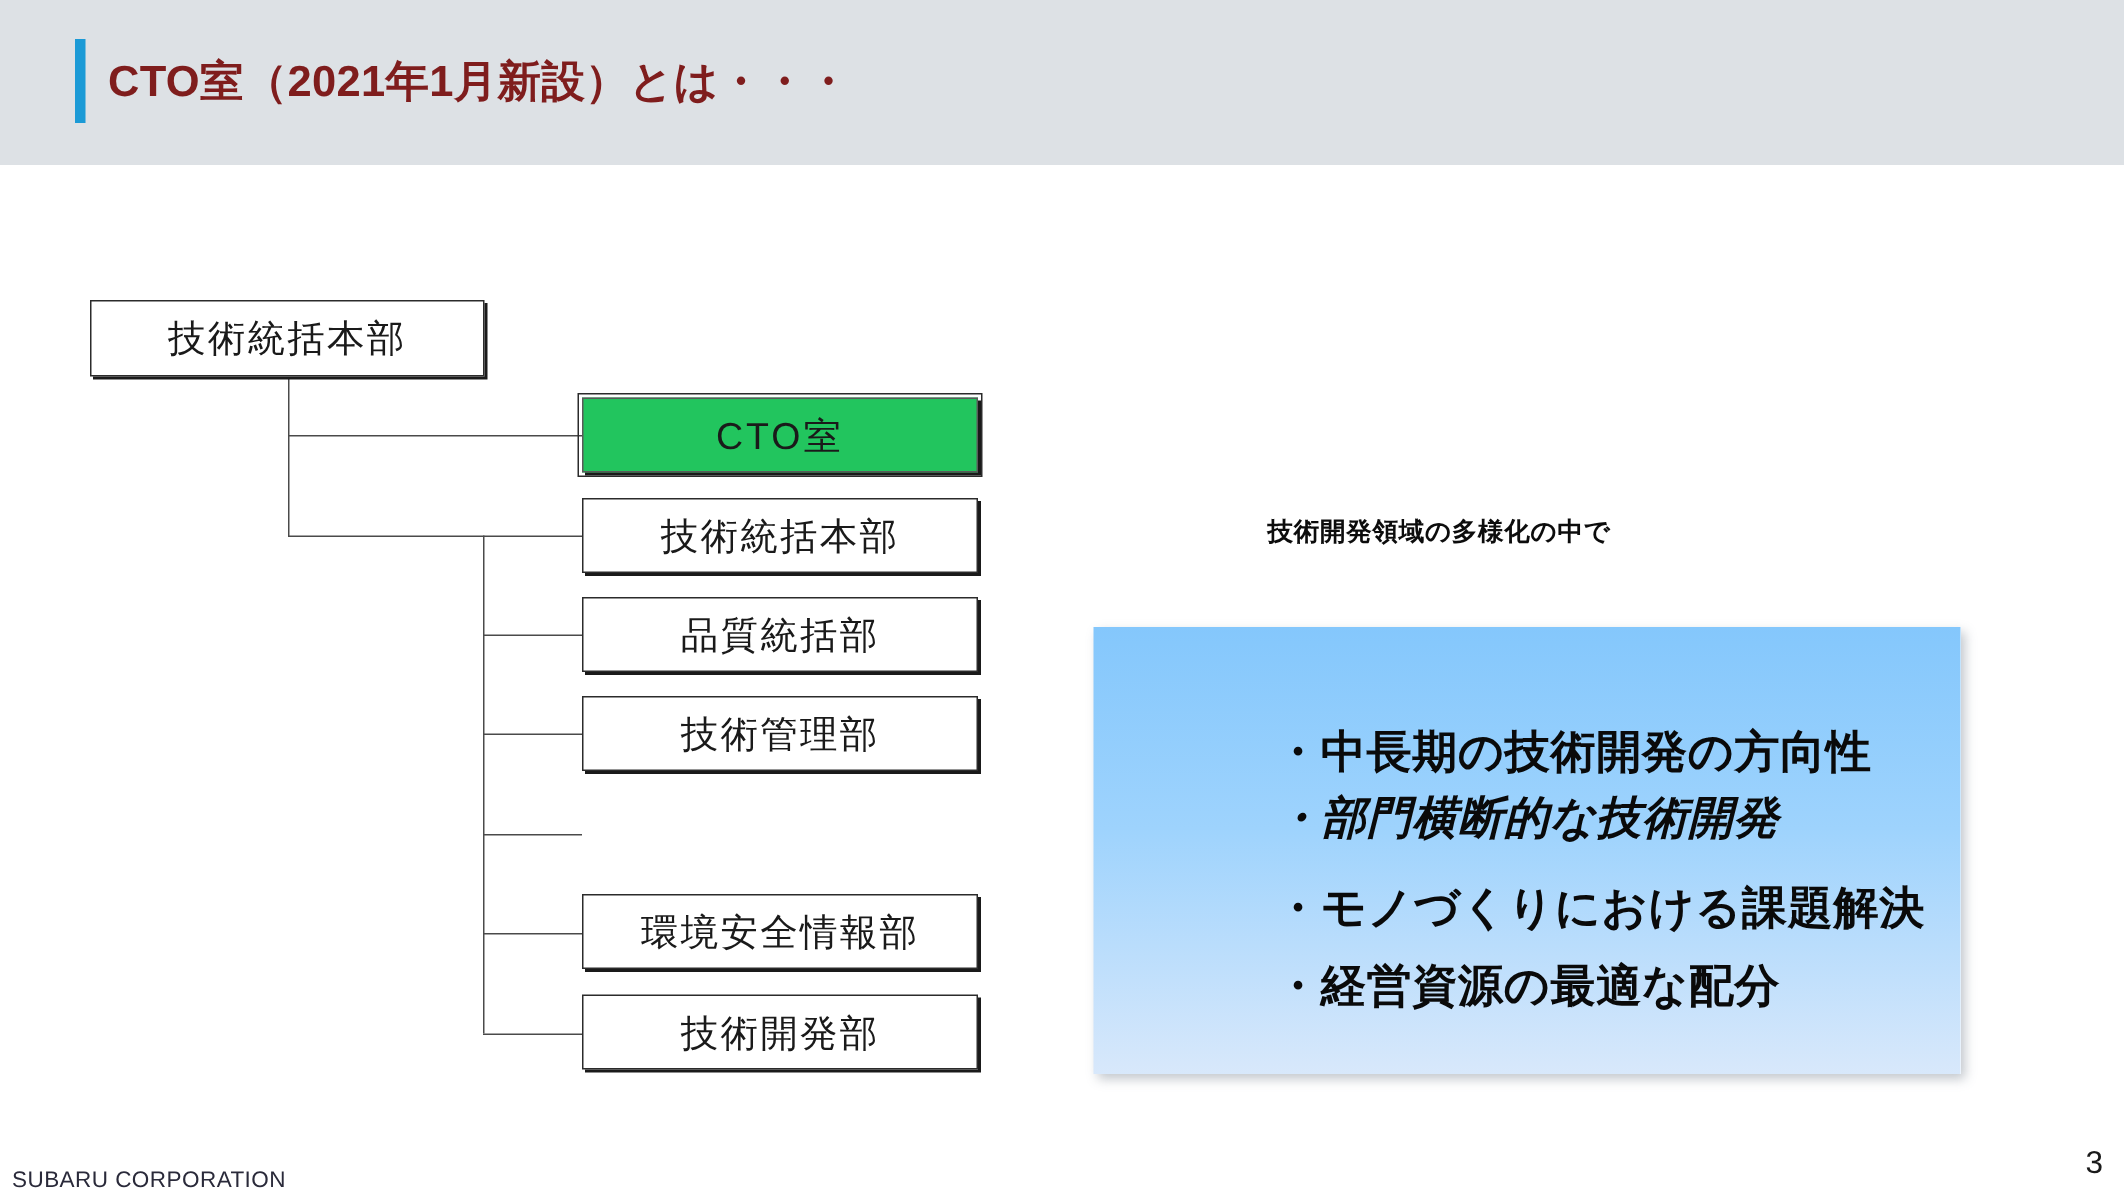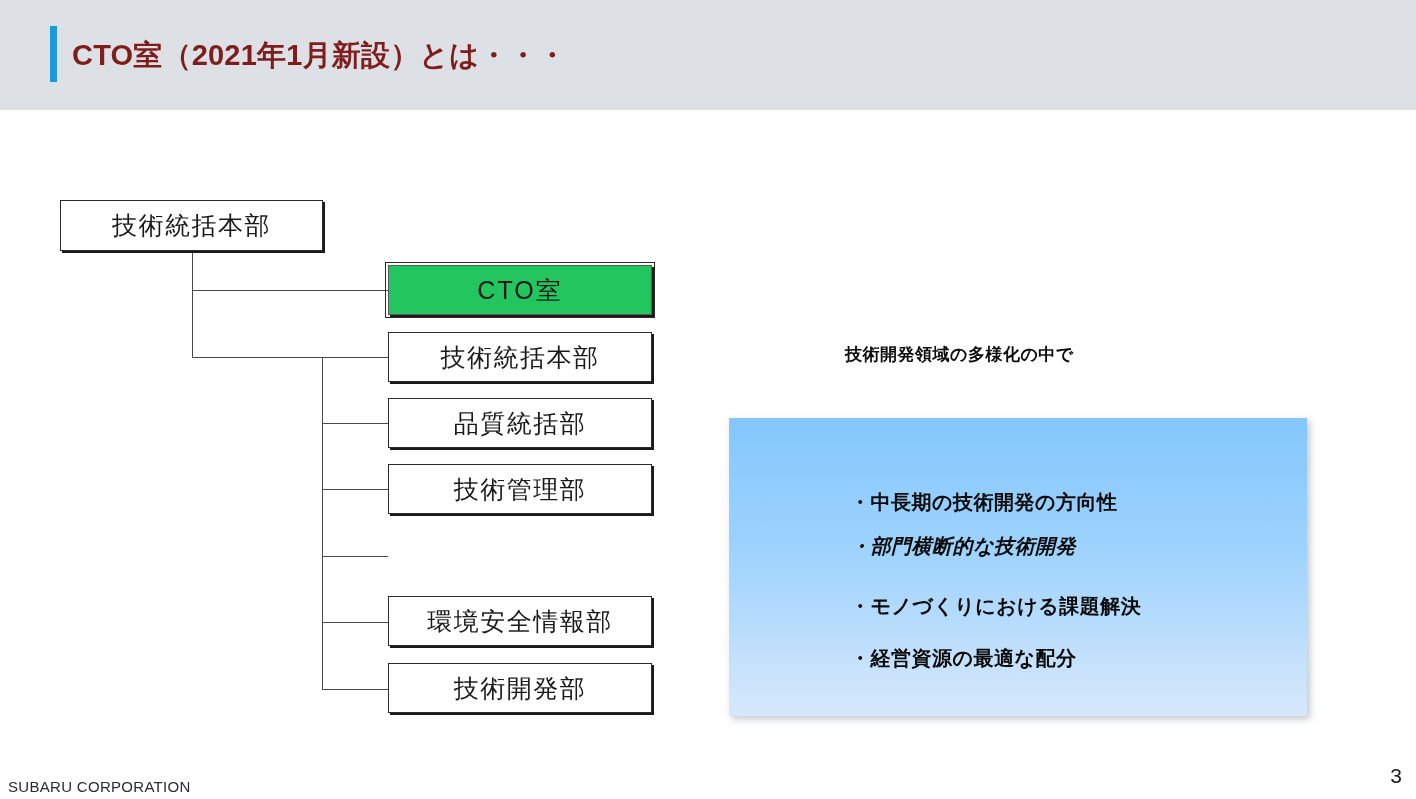--- a/index.html
+++ b/index.html
@@ -117,21 +117,21 @@
     background: linear-gradient(to bottom, #84c7fc 0%, #9ed3fd 45%, #d8e8fb 100%);
     box-shadow: 3px 3px 7px rgba(120,130,145,0.45);
   }
   .bullets {
     position: absolute;
     left: 850px;
     top: 480px;
     width: 440px;
   }
   .bullet {
-    font-size: 20px;
+    font-size: 30px;
     font-weight: bold;
     color: #0a0a0a;
     letter-spacing: 0.5px;
     white-space: nowrap;
     height: 44px;
     line-height: 44px;
   }
   .bullet-1 { margin-bottom: 0px; }
   .bullet-2 { margin-bottom: 16px; font-style: italic; }
   .bullet-3 { margin-bottom: 8px; }

